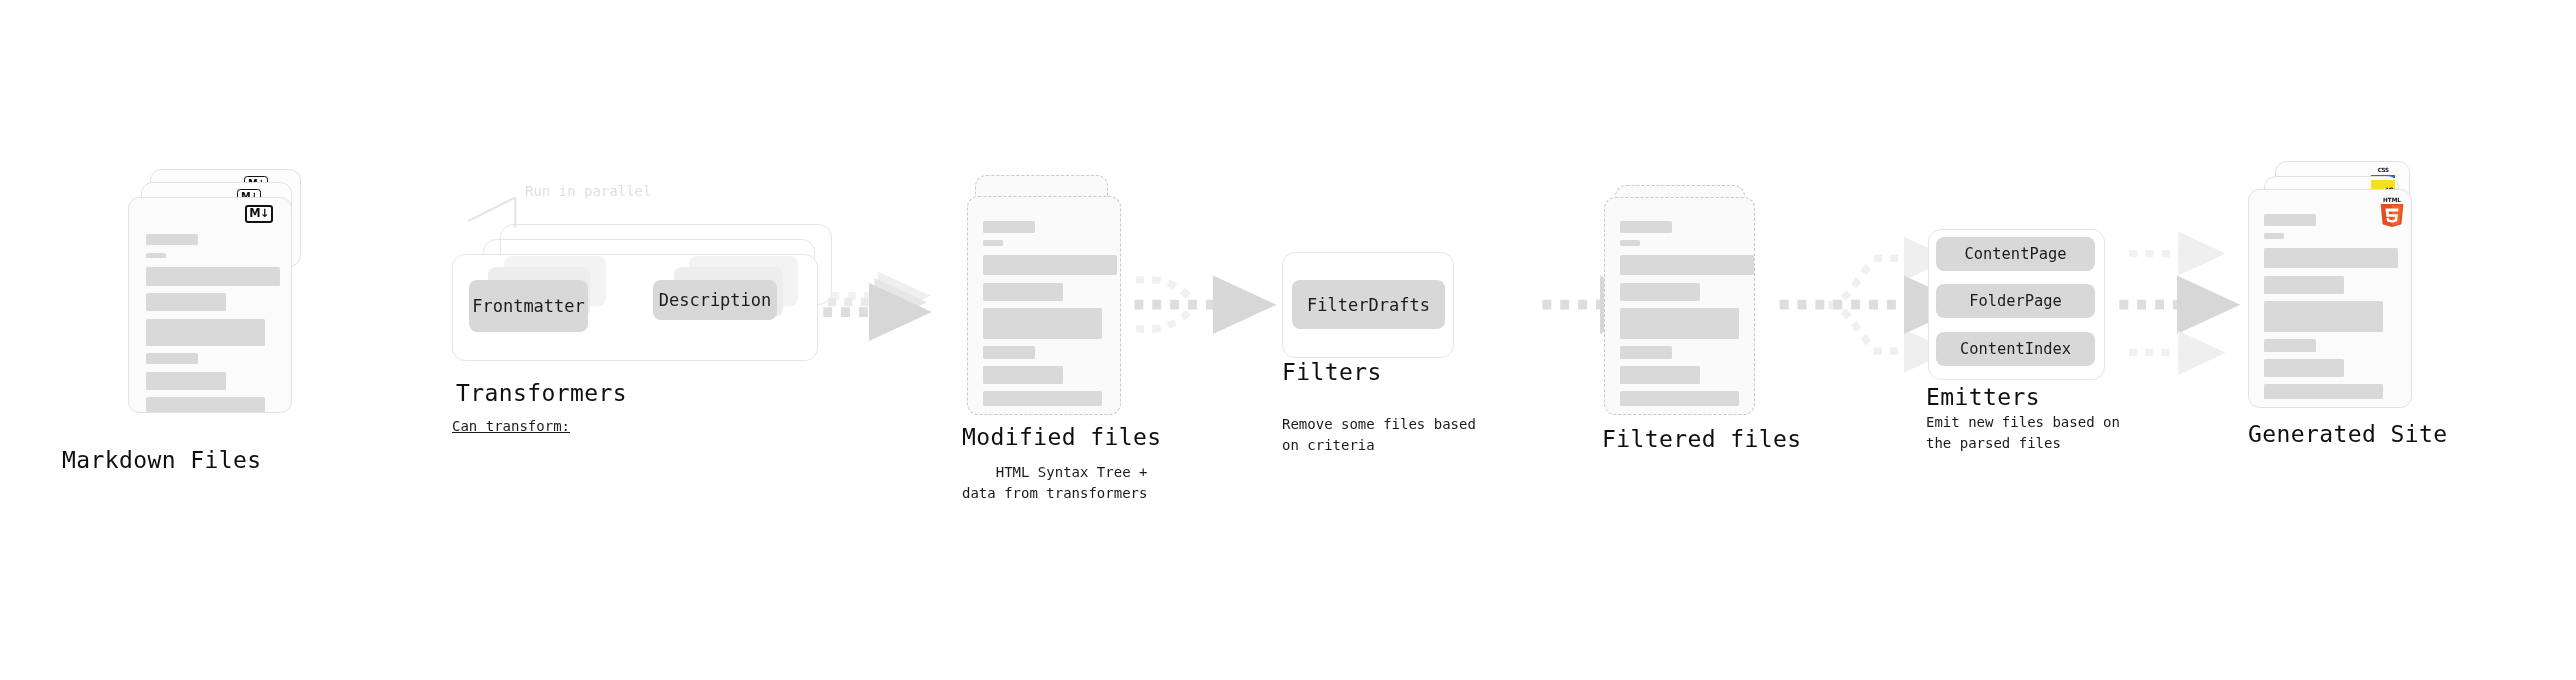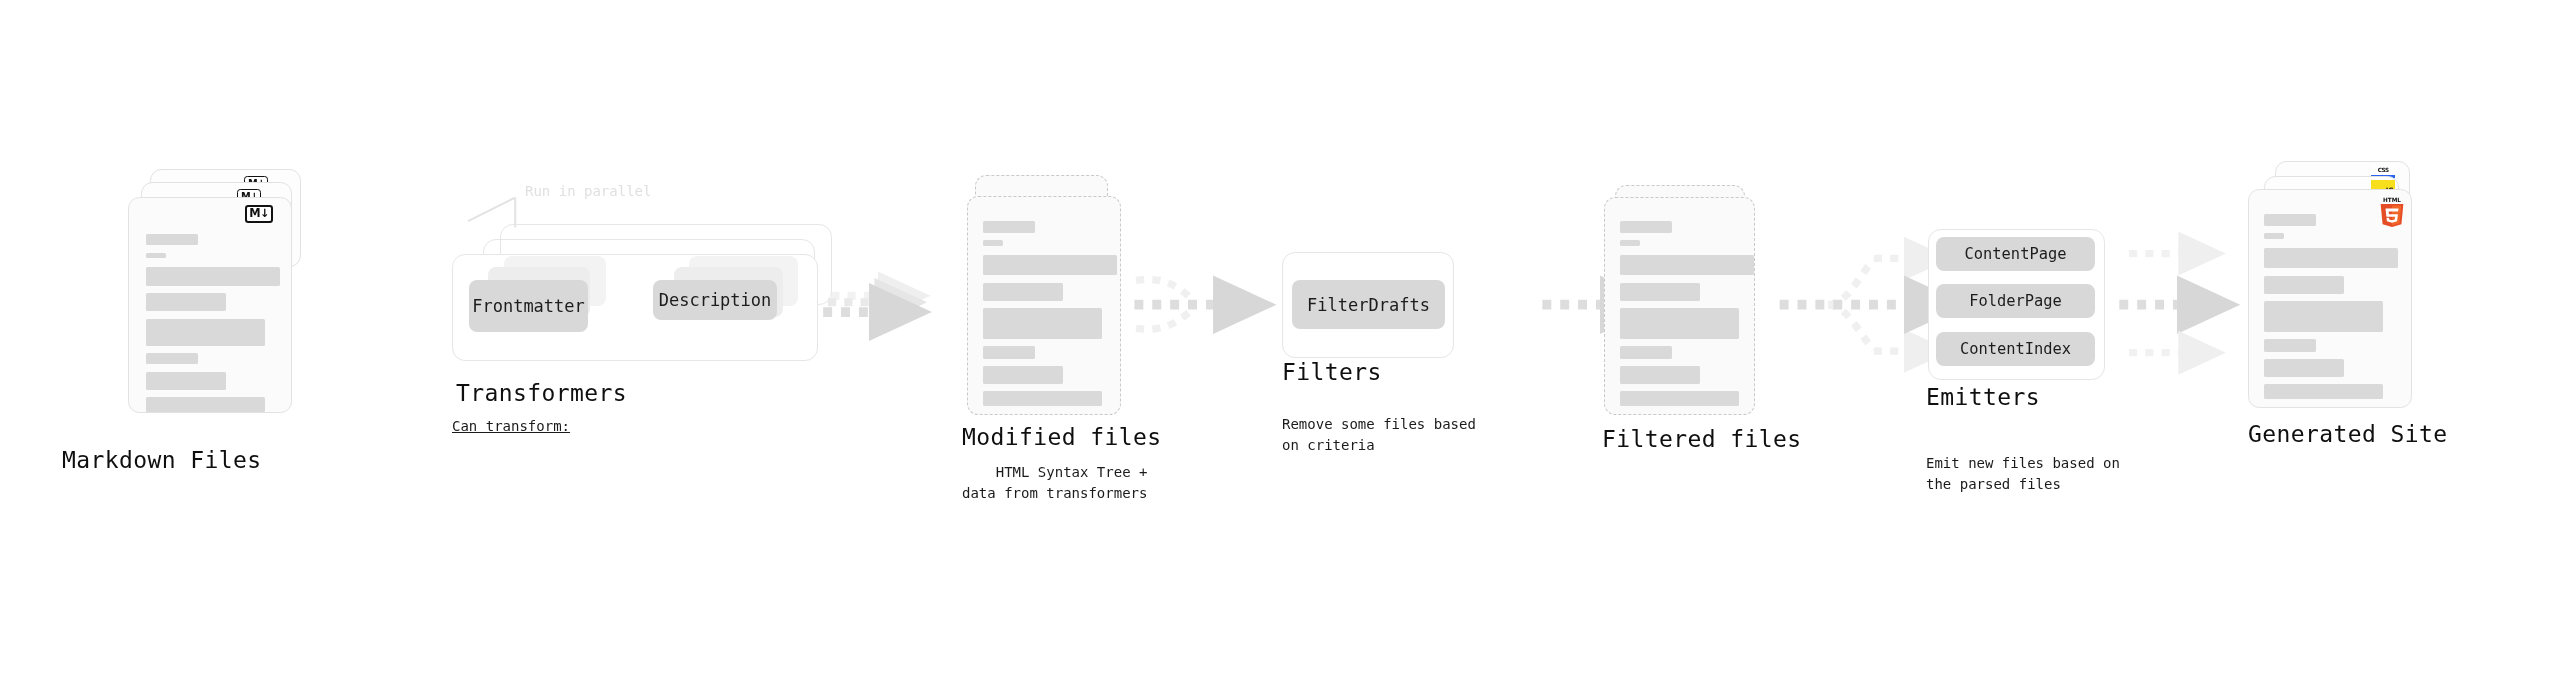--- a/index.html
+++ b/index.html
@@ -328,21 +328,21 @@
   <div class="caption-title" style="left:1602px; top:426px;">Filtered files</div>
 
   <div>
     <div class="group-box" style="left:1928px; top:229px; width:177px; height:151px;"></div>
     <div class="chip" style="left:1936px; top:237px; width:159px; height:34px; font-size:15.4px;">ContentPage</div>
     <div class="chip" style="left:1936px; top:284px; width:159px; height:34px; font-size:15.4px;">FolderPage</div>
     <div class="chip" style="left:1936px; top:332px; width:159px; height:34px; font-size:15.4px;">ContentIndex</div>
   </div>
 
   <div class="caption-title" style="left:1926px; top:384px;">Emitters</div>
-  <div class="caption-sub" style="left:1926px; top:453px;">Emit new files based on
+  <div class="caption-sub" style="left:1926px; top:412px;">Emit new files based on
 the parsed files</div>
 
   <div class="doc-stack">
     <div class="doc ghost1" style="left:2275px; top:161px; width:135px; height:57px;"></div>
     <div class="css-badge" style="left:2371px; top:165px;">CSS</div>
 
     <div class="doc ghost2" style="left:2264px; top:176px; width:135px; height:57px;"></div>
     <div class="js-badge" style="left:2371px; top:180px;">JS</div>
 
     <div class="doc" style="left:2248px; top:189px; width:164px; height:219px;"></div>

